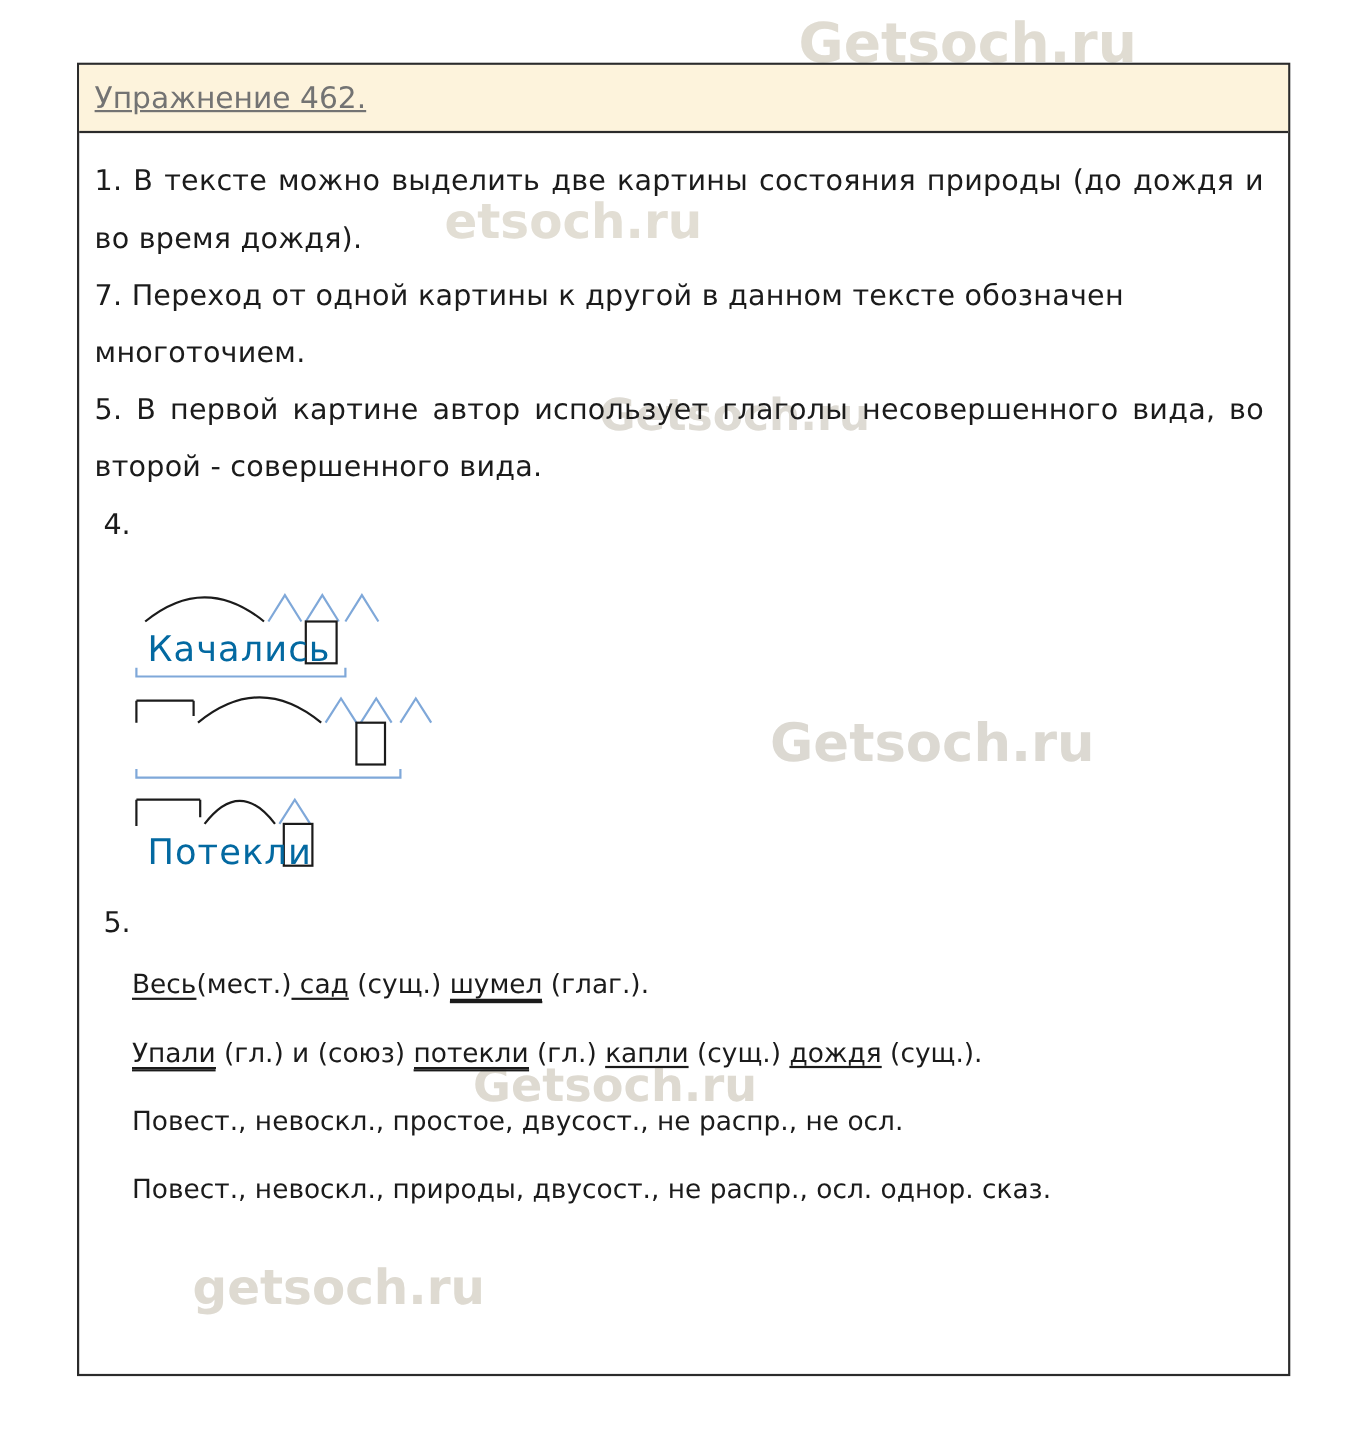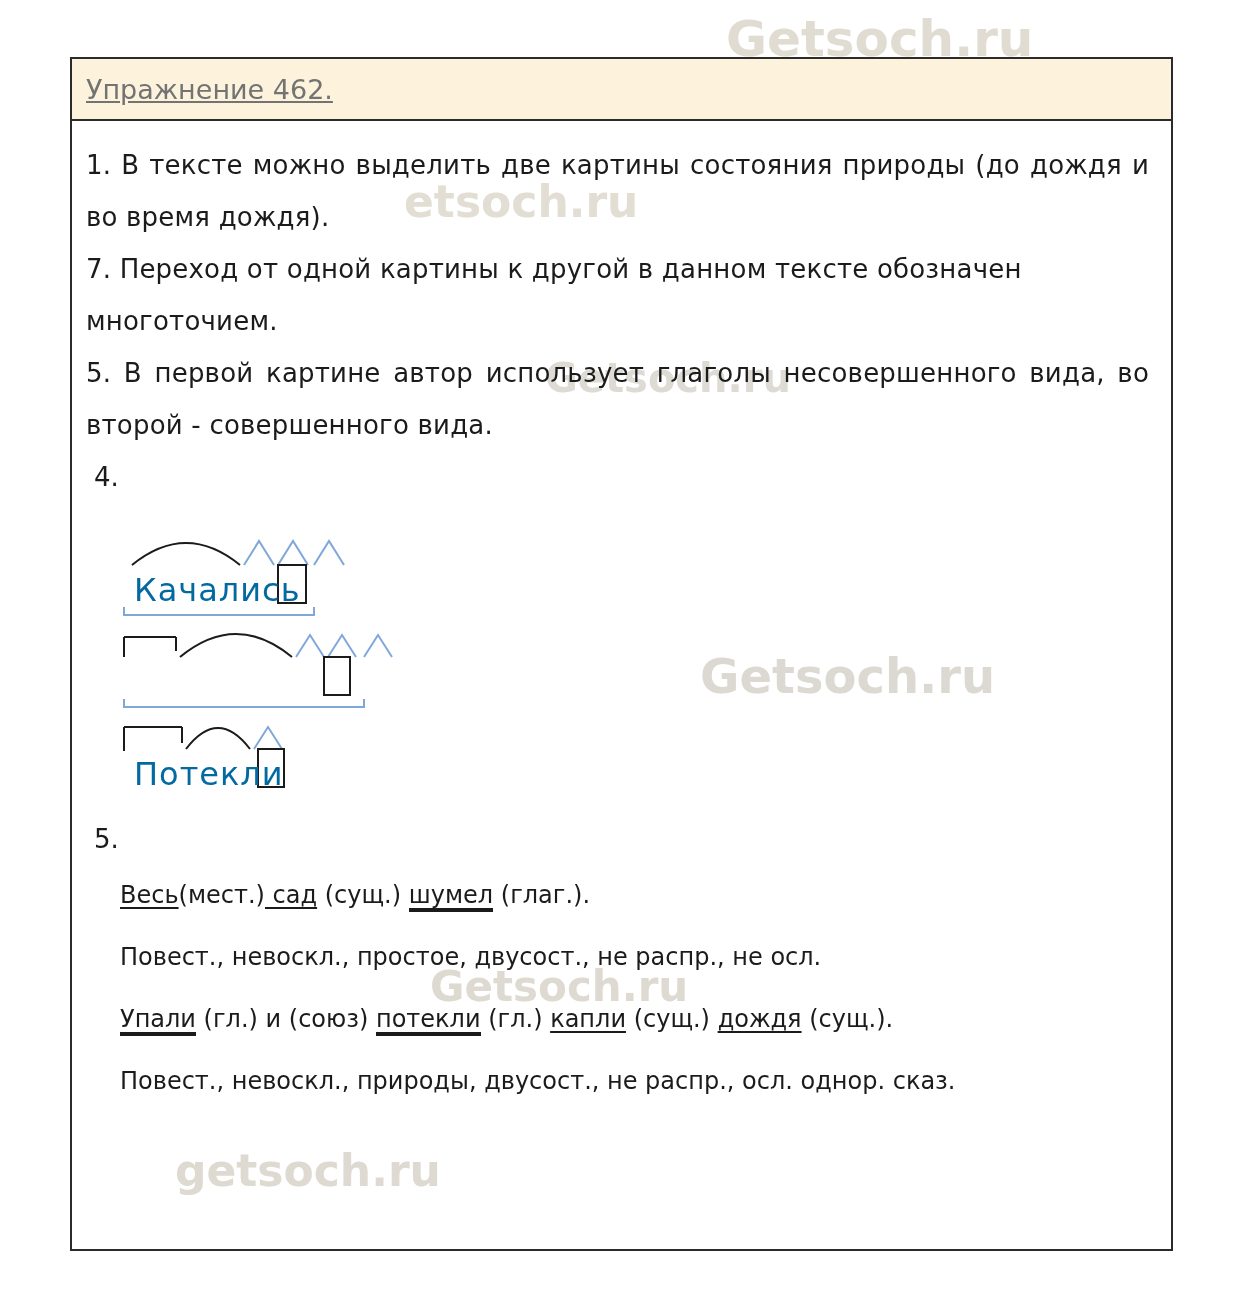--- a/index.html
+++ b/index.html
@@ -207,24 +207,24 @@
     </div>
 
     <div class="num5">5.</div>
 
     <div class="sent">
 
       <div class="sent-line">
         <span class="u-one">Весь</span><span>(мест.)</span><span class="u-one"> сад</span> <span>(сущ.)</span> <span class="u-two">шумел</span> <span>(глаг.).</span>
       </div>
 
-      <div class="sent-line">Повест., невоскл., простое, двусост., не распр., не осл.</div>
-
       <div class="sent-line">
         <span class="u-two">Упали</span> <span>(гл.) и (союз)</span> <span class="u-two">потекли</span> <span>(гл.)</span> <span class="u-one">капли</span> <span>(сущ.)</span> <span class="u-one">дождя</span> <span>(сущ.).</span>
       </div>
 
+      <div class="sent-line">Повест., невоскл., простое, двусост., не распр., не осл.</div>
+
       <div class="sent-line">Повест., невоскл., природы, двусост., не распр., осл. однор. сказ.</div>
 
     </div>
 
   </div>
 </div>
 
 </body></html>

